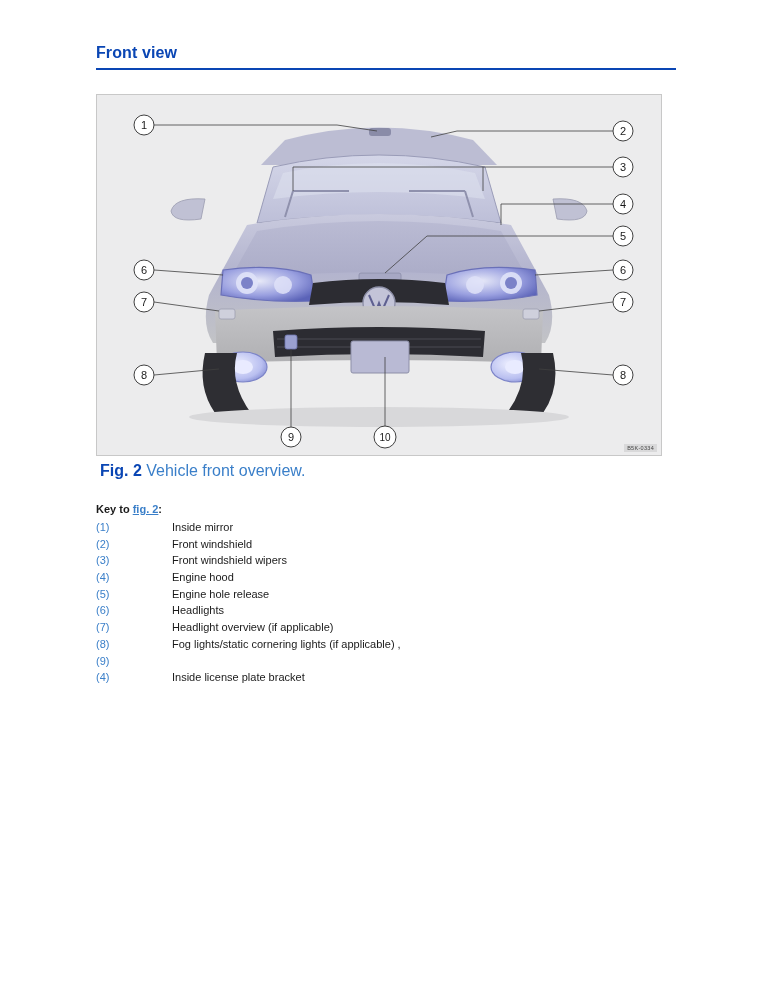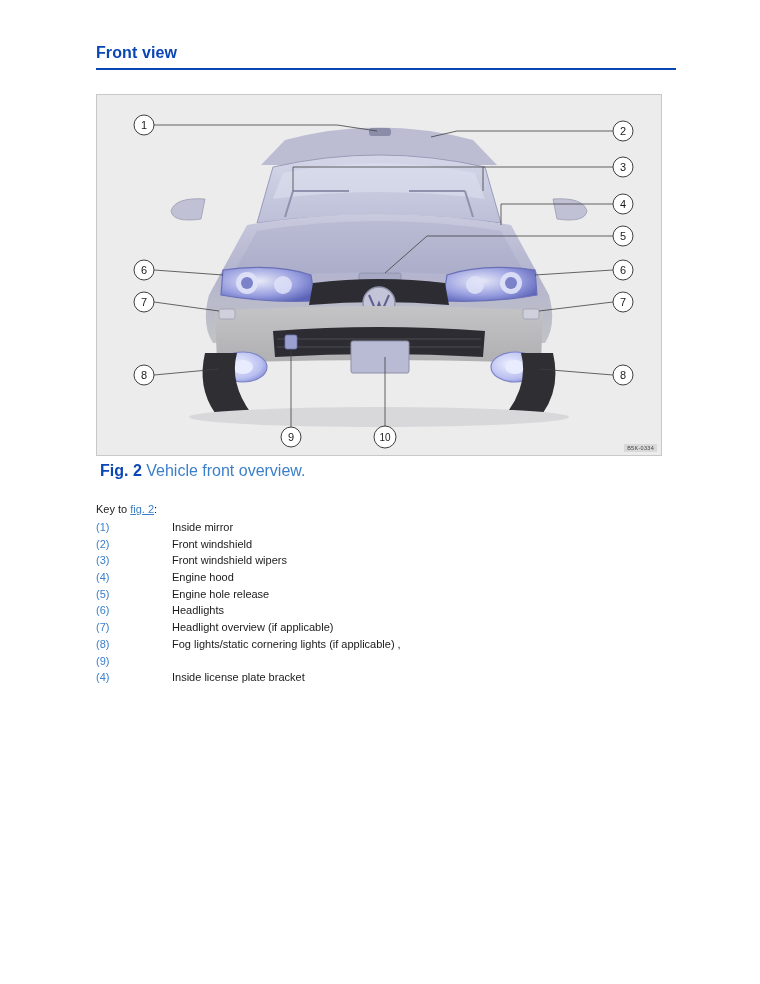--- a/index.html
+++ b/index.html
@@ -75,20 +75,21 @@
     color: #0a46b4;
     font-weight: bold;
   }
   
   .key-intro {
     position: absolute;
     left: 96px;
     top: 503px;
     font-size: 11px;
     color: #1a1a1a;
+    font-weight: bold;
   }
   .key-intro .lnk {
     color: #3a7fc9;
     text-decoration: underline;
   }
   .key-list {
     position: absolute;
     left: 96px;
     top: 521px;
     width: 566px;

